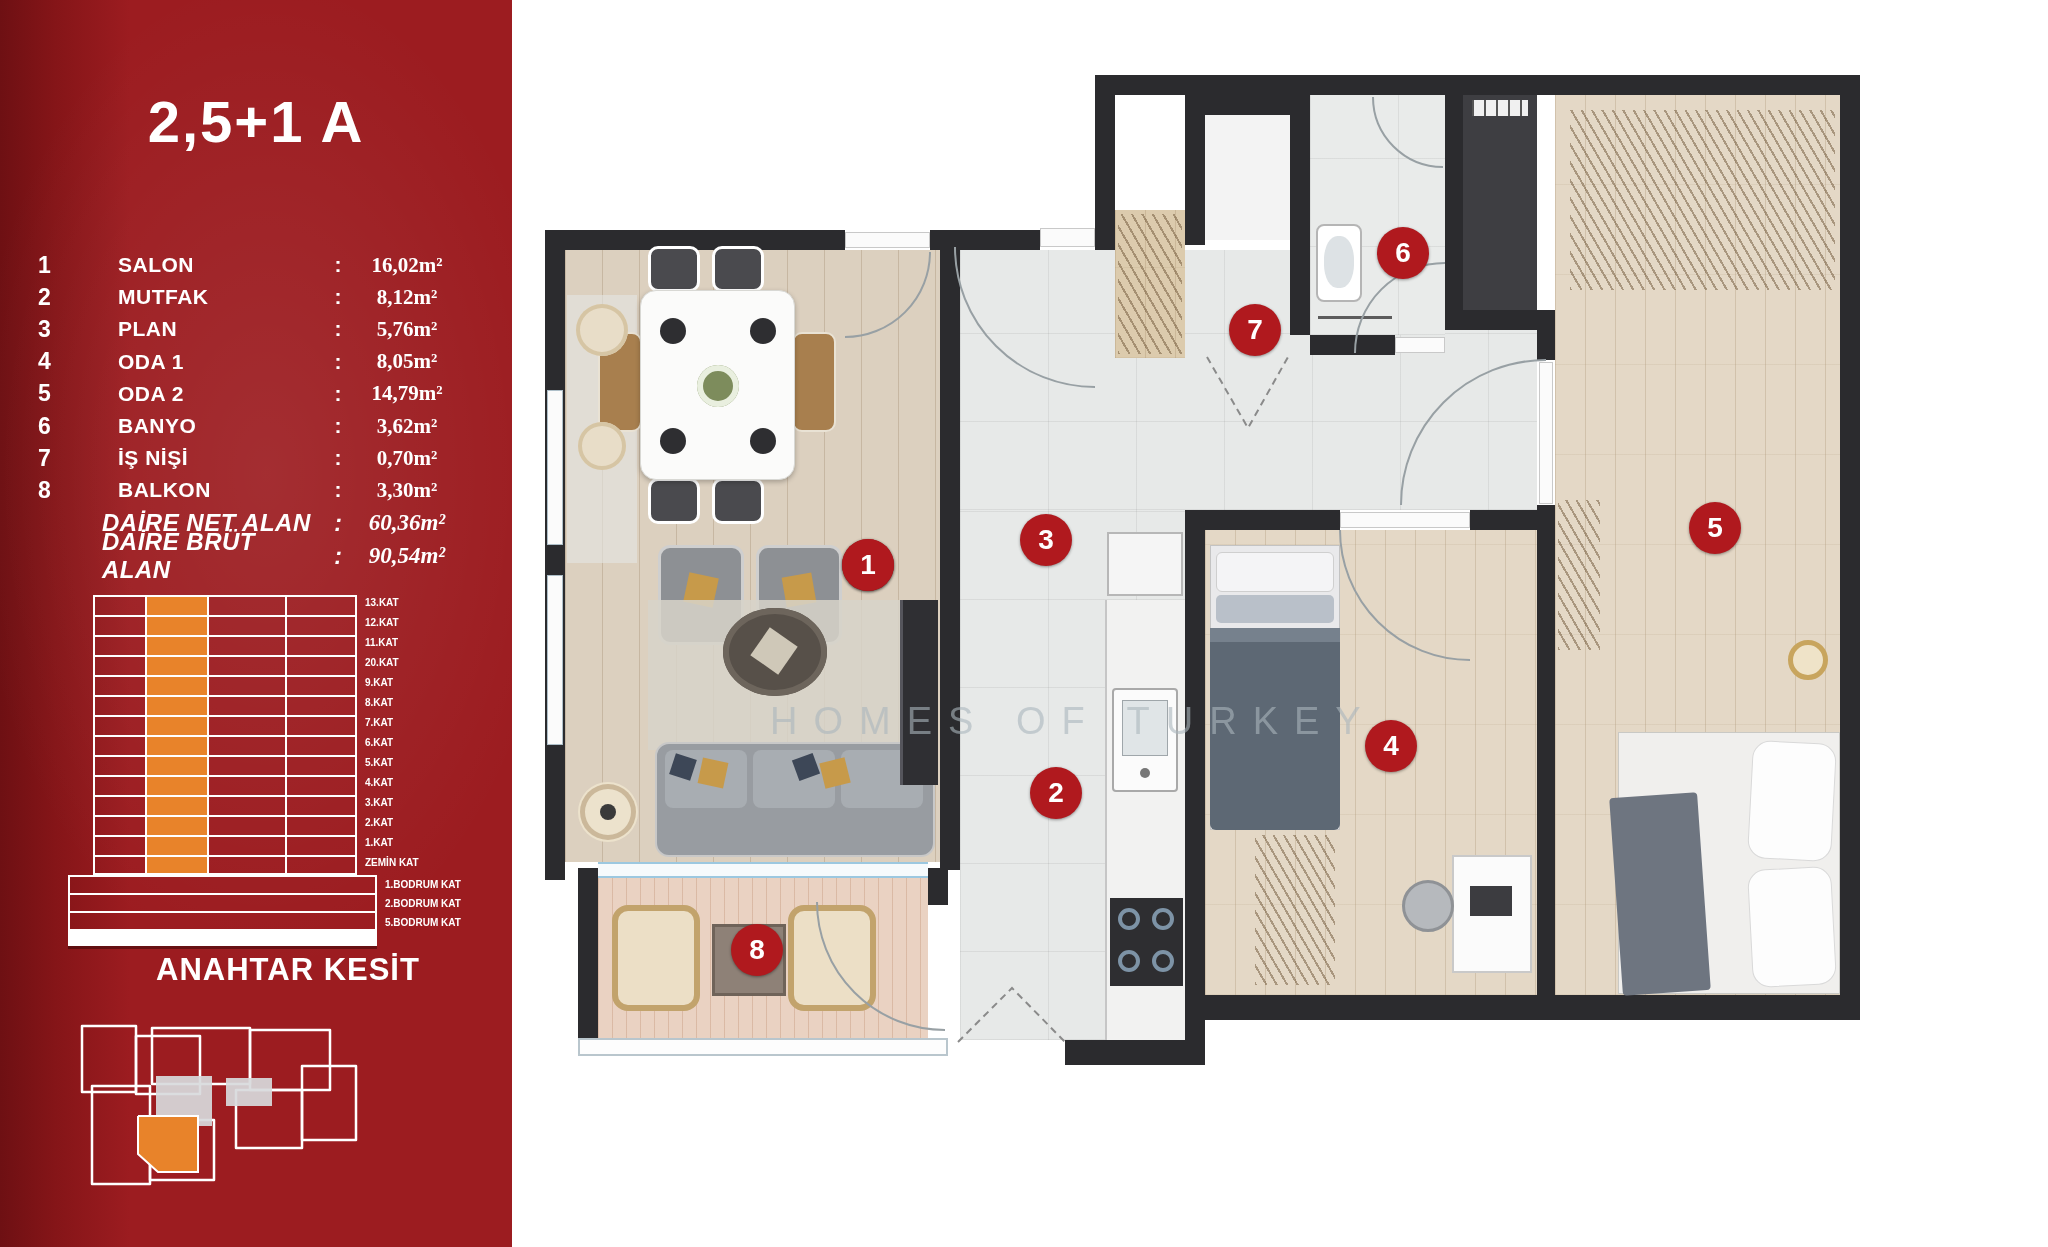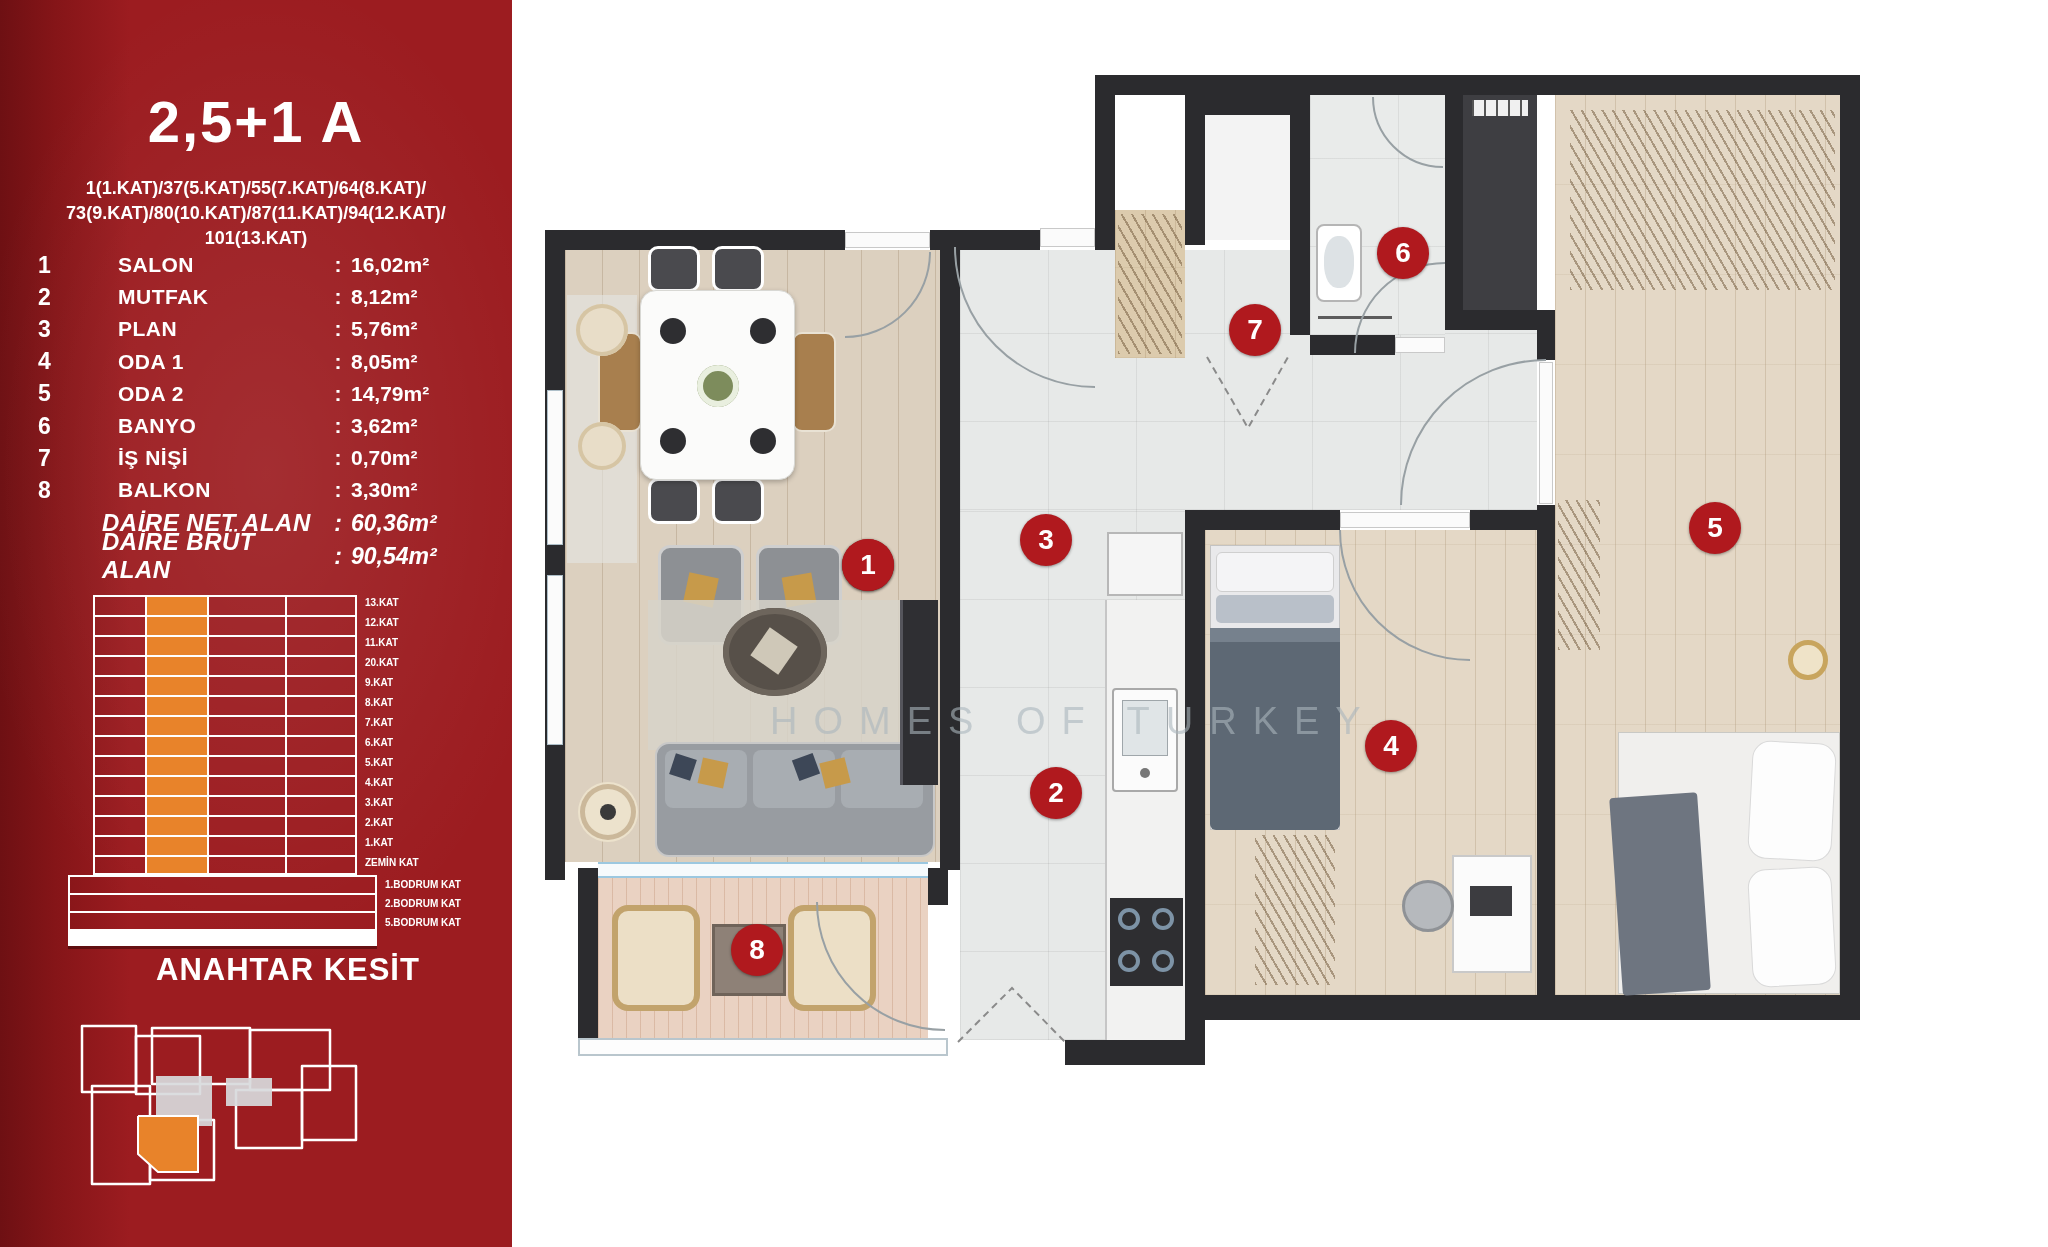--- a/index.html
+++ b/index.html
@@ -13,21 +13,21 @@
     background-color:#9c1c20;}
   #sb-title{position:absolute;top:88px;left:0;width:512px;margin:0;text-align:center;
     font-size:58px;font-weight:bold;letter-spacing:2px;}
   #sb-kats{position:absolute;top:176px;left:0;width:512px;text-align:center;
     font-size:18px;font-weight:bold;line-height:25px;}
   #room-table{position:absolute;left:38px;top:249px;width:425px;}
   .trow{display:flex;align-items:center;height:32.2px;font-weight:bold;}
   .tnum{width:50px;font-size:23px;}
   .tname{flex:1;padding-left:30px;font-size:21px;letter-spacing:.5px;}
   .tsep{width:26px;text-align:center;font-size:21px;}
-  .tval{width:112px;text-align:left;font-size:21px;}
+  .tval{width:112px;text-align:center;font-size:21px;font-family:Liberation Serif, serif;}
   .trow.sum{font-style:italic;height:33px;}
   .trow.sum .tname{font-size:24px;padding-left:14px;}
   .trow.sum .tval,.trow.sum .tsep{font-size:23px;}
   
   #kesit-tower{position:absolute;left:93px;top:595px;width:264px;height:280px;
     border:2px solid #fff;box-sizing:border-box;
     background-image:
       repeating-linear-gradient(180deg, rgba(0,0,0,0) 0 18px, #fff 18px 20px),
       linear-gradient(90deg, rgba(0,0,0,0) 0 50px, #fff 50px 52px, #e8832a 52px 112px,
         #fff 112px 114px, rgba(0,0,0,0) 114px 190px, #fff 190px 192px, rgba(0,0,0,0) 192px);}
@@ -64,25 +64,20 @@
     letter-spacing:16px;color:rgba(170,182,188,.6);font-weight:normal;white-space:nowrap;}
   svg.overlay{position:absolute;left:0;top:0;pointer-events:none;}
 </style>
 </head>
 <body>
 
 <div id="stage">
 
   <aside id="sidebar">
     <h1 id="sb-title">2,5+1 A</h1>
-    <div id="sb-kats">
-      <div>1(1.KAT)/37(5.KAT)/55(7.KAT)/64(8.KAT)/</div>
-      <div>73(9.KAT)/80(10.KAT)/87(11.KAT)/94(12.KAT)/</div>
-      <div>101(13.KAT)</div>
-    </div>
 
     <div id="room-table">
       <div class="trow">
           <span class="tnum">1</span>
           <span class="tname">SALON</span>
           <span class="tsep">:</span>
           <span class="tval">16,02m²</span>
         </div>
       <div class="trow">
           <span class="tnum">2</span>

